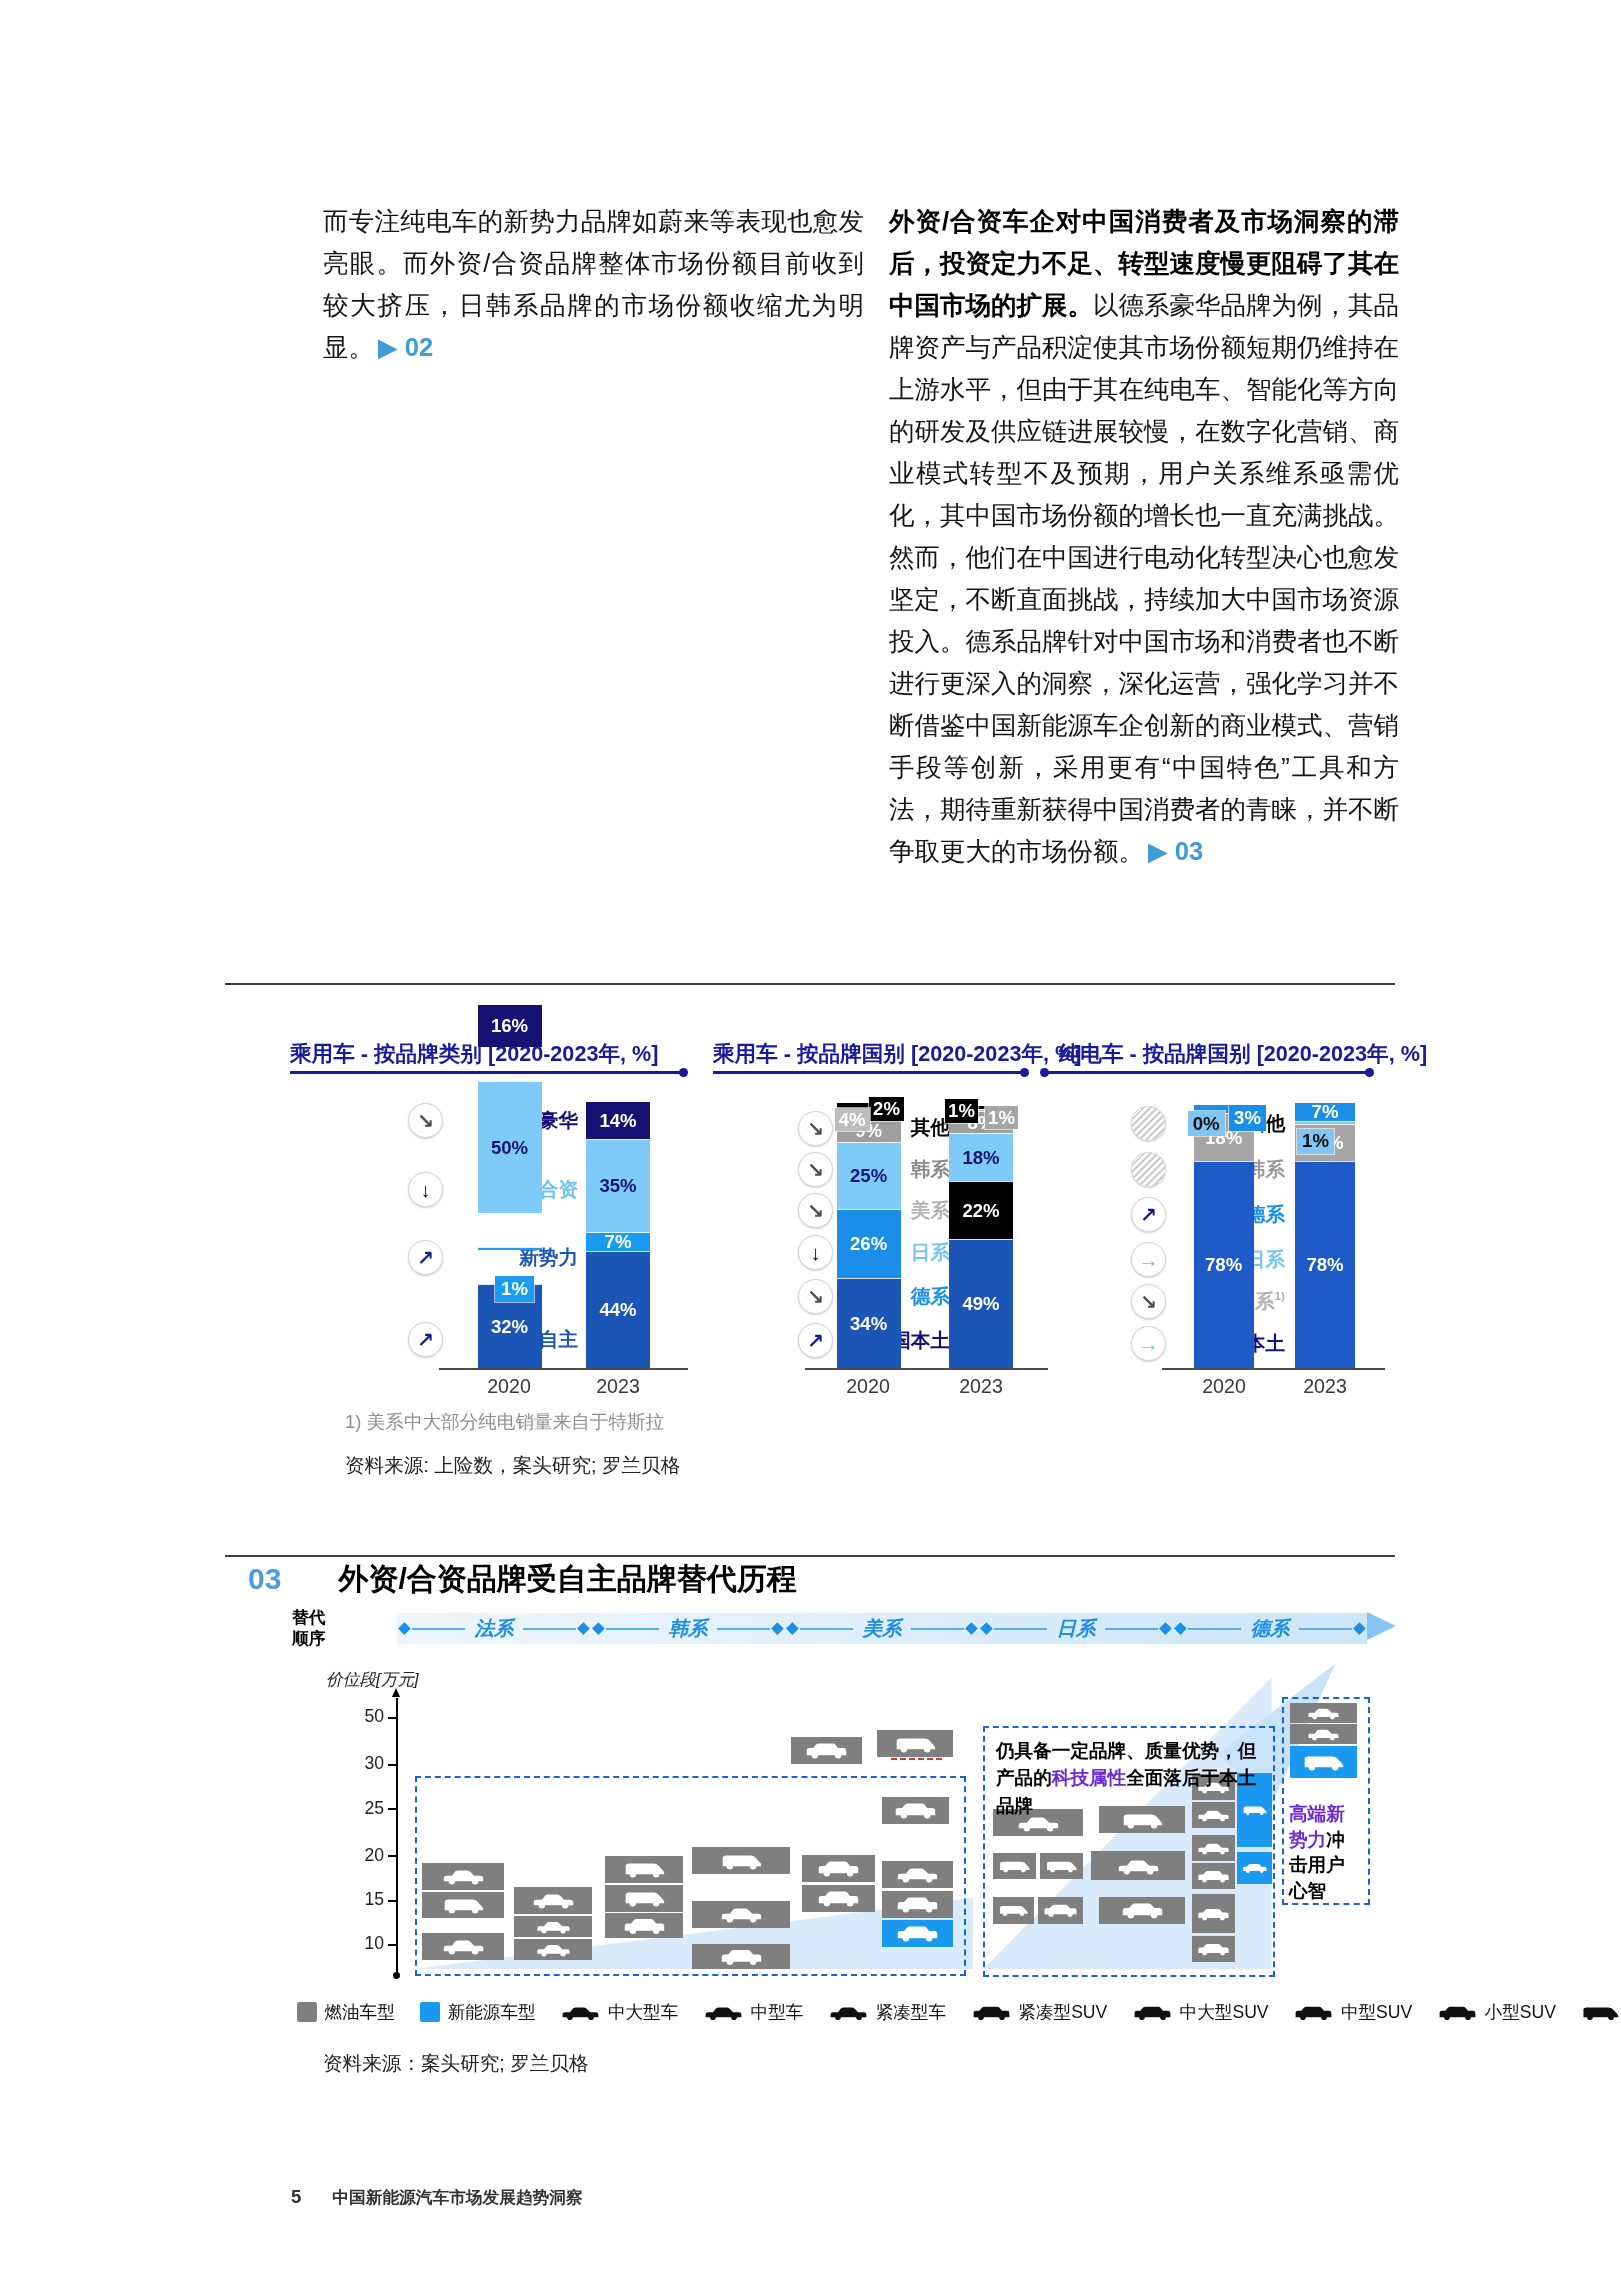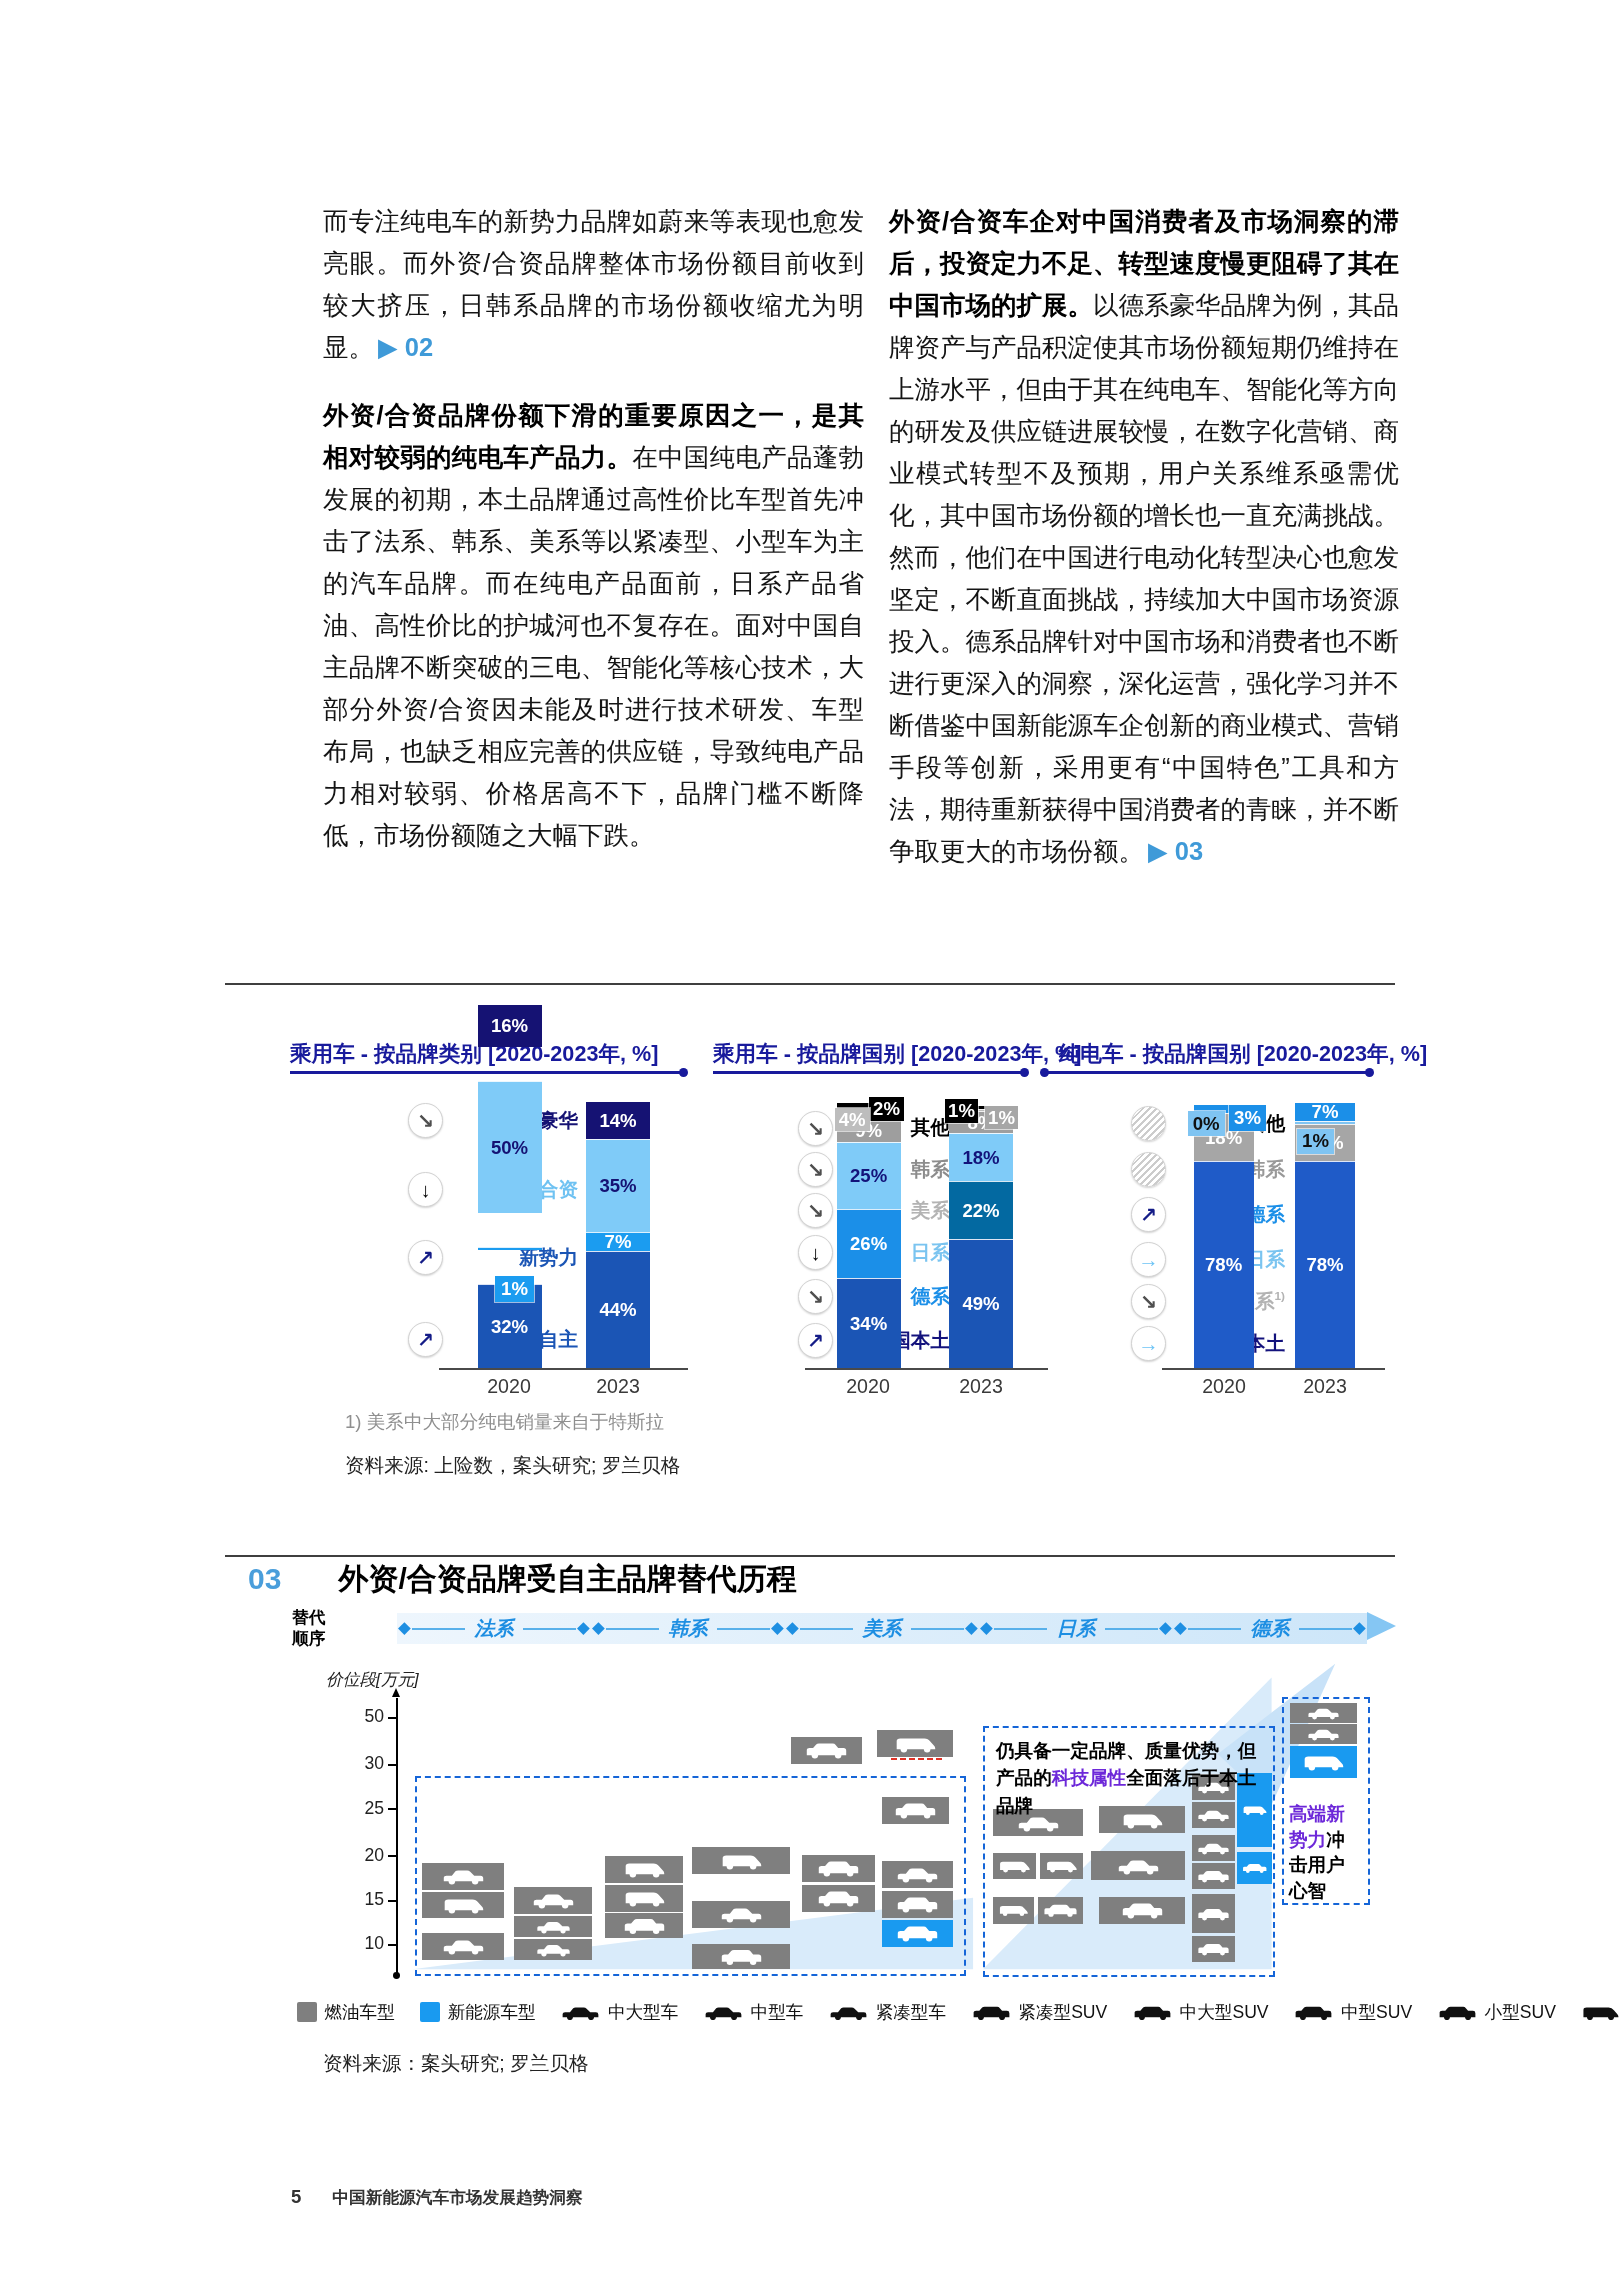--- a/index.html
+++ b/index.html
@@ -87,21 +87,20 @@
     <g id="sym-mpv">
           <path d="M3 16 L3 7 Q3 4 7 4 L34 4 Q38 4 40.5 7.5 L44.5 12 Q46 13.5 46 15 L46 16 Z"></path>
           <circle cx="11" cy="16" r="3.6"></circle>
           <circle cx="37" cy="16" r="3.6"></circle>
         </g>
   </defs>
     </svg>
 
   <div class="col" style="left:323px;width:541px;">
     <p><span>而专注纯电车的新势力品牌如蔚来等表现也愈发亮眼。而外资/合资品牌整体市场份额目前收到较大挤压，日韩系品牌的市场份额收缩尤为明显。</span><span class="ref">▶ 02</span></p>
-    <p><b>外资/合资品牌份额下滑的重要原因之一，是其相对较弱的纯电车产品力。</b><span>在中国纯电产品蓬勃发展的初期，本土品牌通过高性价比车型首先冲击了法系、韩系、美系等以紧凑型、小型车为主的汽车品牌。而在纯电产品面前，日系产品省油、高性价比的护城河也不复存在。面对中国自主品牌不断突破的三电、智能化等核心技术，大部分外资/合资因未能及时进行技术研发、车型布局，也缺乏相应完善的供应链，导致纯电产品力相对较弱、价格居高不下，品牌门槛不断降低，市场份额随之大幅下跌。</span></p>
   </div>
   <div class="col" style="left:889px;width:510px;">
     <p><b>外资/合资车企对中国消费者及市场洞察的滞后，投资定力不足、转型速度慢更阻碍了其在中国市场的扩展。</b><span>以德系豪华品牌为例，其品牌资产与产品积淀使其市场份额短期仍维持在上游水平，但由于其在纯电车、智能化等方向的研发及供应链进展较慢，在数字化营销、商业模式转型不及预期，用户关系维系亟需优化，其中国市场份额的增长也一直充满挑战。然而，他们在中国进行电动化转型决心也愈发坚定，不断直面挑战，持续加大中国市场资源投入。德系品牌针对中国市场和消费者也不断进行更深入的洞察，深化运营，强化学习并不断借鉴中国新能源车企创新的商业模式、营销手段等创新，采用更有“中国特色”工具和方法，期待重新获得中国消费者的青睐，并不断争取更大的市场份额。</span><span class="ref">▶ 03</span></p>
   </div>
 
   <div class="rule" style="top:983px;"></div>
 
   <div class="cgroup" id="g0" style="left:290px;top:1039px;width:396px;">
     <div class="csub">乘用车 - 按品牌类别 [2020-2023年, %]</div>
     <div class="cunder" style="width:396px;">
@@ -158,21 +157,21 @@
           <div class="c-seg" style="background: rgb(158, 158, 158); height: 23.5px; flex: 0 0 23.5px; color: rgb(255, 255, 255);">9%</div>
           <div class="c-seg" style="background: rgb(127, 203, 248); height: 67px; flex: 0 0 67px; color: rgb(19, 19, 122);">25%</div>
           <div class="c-seg" style="background: rgb(27, 143, 232); height: 69px; flex: 0 0 69px; color: rgb(255, 255, 255);">26%</div>
           <div class="c-seg" style="background: rgb(27, 85, 181); height: 90px; flex: 0 0 90px; color: rgb(255, 255, 255);">34%</div>
         </div>
         <div class="c-bar" style="left: 132px; width: 64px; height: 265px;">
           <div class="c-seg" style="background: rgb(0, 0, 0); height: 2.9px; flex: 0 0 2.9px; color: rgb(255, 255, 255);"></div>
           <div class="c-seg" style="background: rgb(189, 189, 189); height: 2.9px; flex: 0 0 2.9px; color: rgb(255, 255, 255);"></div>
           <div class="c-seg" style="background: rgb(158, 158, 158); height: 21.6px; flex: 0 0 21.6px; color: rgb(255, 255, 255);">8%</div>
           <div class="c-seg" style="background: rgb(127, 203, 248); height: 48px; flex: 0 0 48px; color: rgb(19, 19, 122);">18%</div>
-          <div class="c-seg" style="background: #0369a1; height: 58px; flex: 0 0 58px; color: rgb(255, 255, 255);">22%</div>
+          <div class="c-seg" style="background: #000000; height: 58px; flex: 0 0 58px; color: rgb(255, 255, 255);">22%</div>
           <div class="c-seg" style="background: rgb(27, 85, 181); height: 129px; flex: 0 0 129px; color: rgb(255, 255, 255);">49%</div>
         </div>
         <div class="c-axis"></div>
         <div class="c-co" style="left: 52px; top: -5.9px; width: 35px; height: 23.5px; background: rgb(0, 0, 0); color: rgb(255, 255, 255);">2%</div>
         <div class="c-co" style="left: 17.6px; top: 4.9px; width: 35px; height: 23.5px; background: rgb(189, 189, 189); color: rgb(255, 255, 255);">4%</div>
         <div class="c-co" style="left: 128px; top: -3.9px; width: 33px; height: 23.5px; background: rgb(0, 0, 0); color: rgb(255, 255, 255);">1%</div>
         <div class="c-co" style="left: 168px; top: 2.9px; width: 33px; height: 23.5px; background: rgb(166, 166, 166); color: rgb(255, 255, 255);">1%</div>
       </div>
       <div class="c-year" style="left: 123px; top: 336px; width: 64px;">2020</div>
       <div class="c-year" style="left: 236px; top: 336px; width: 64px;">2023</div>

